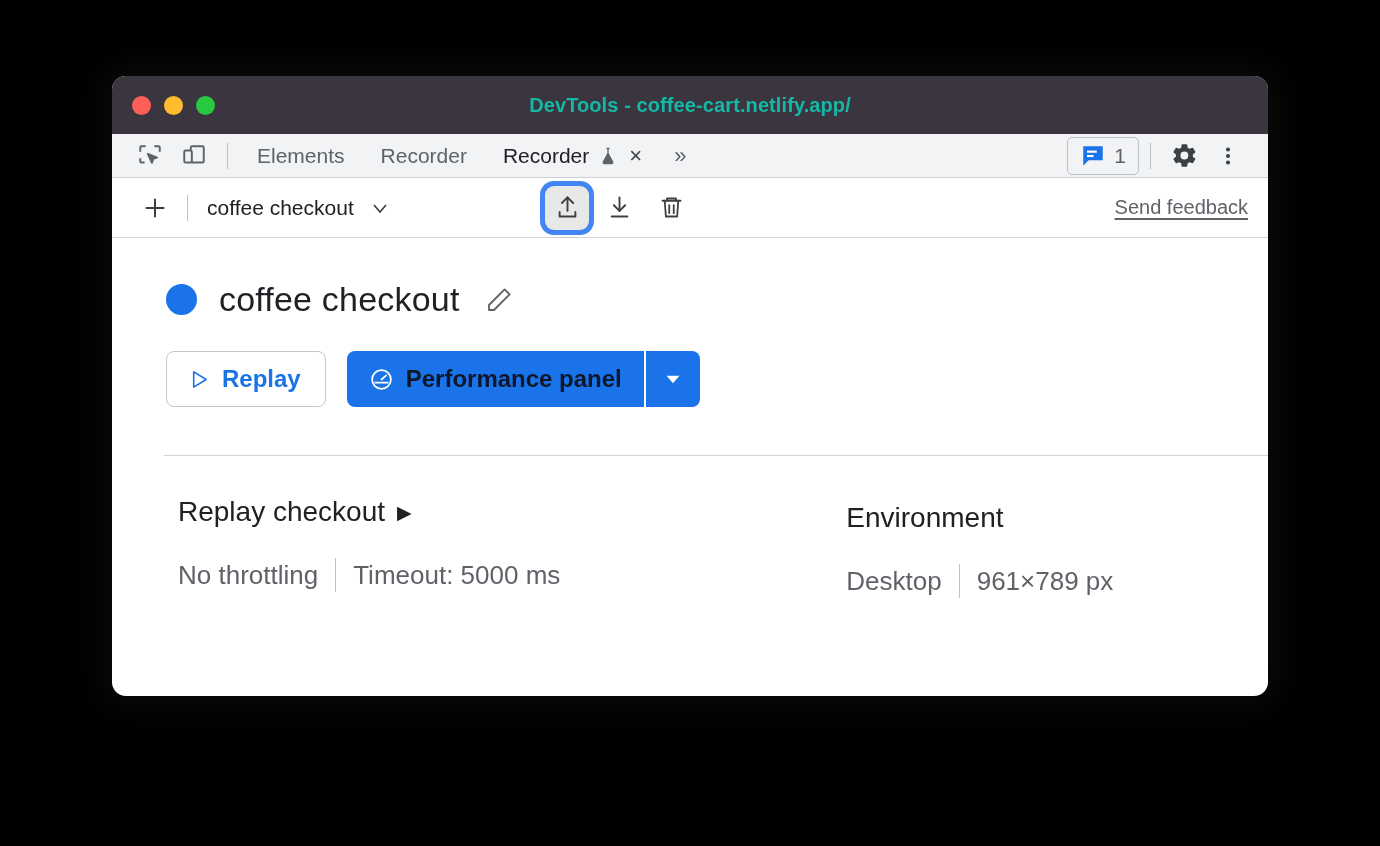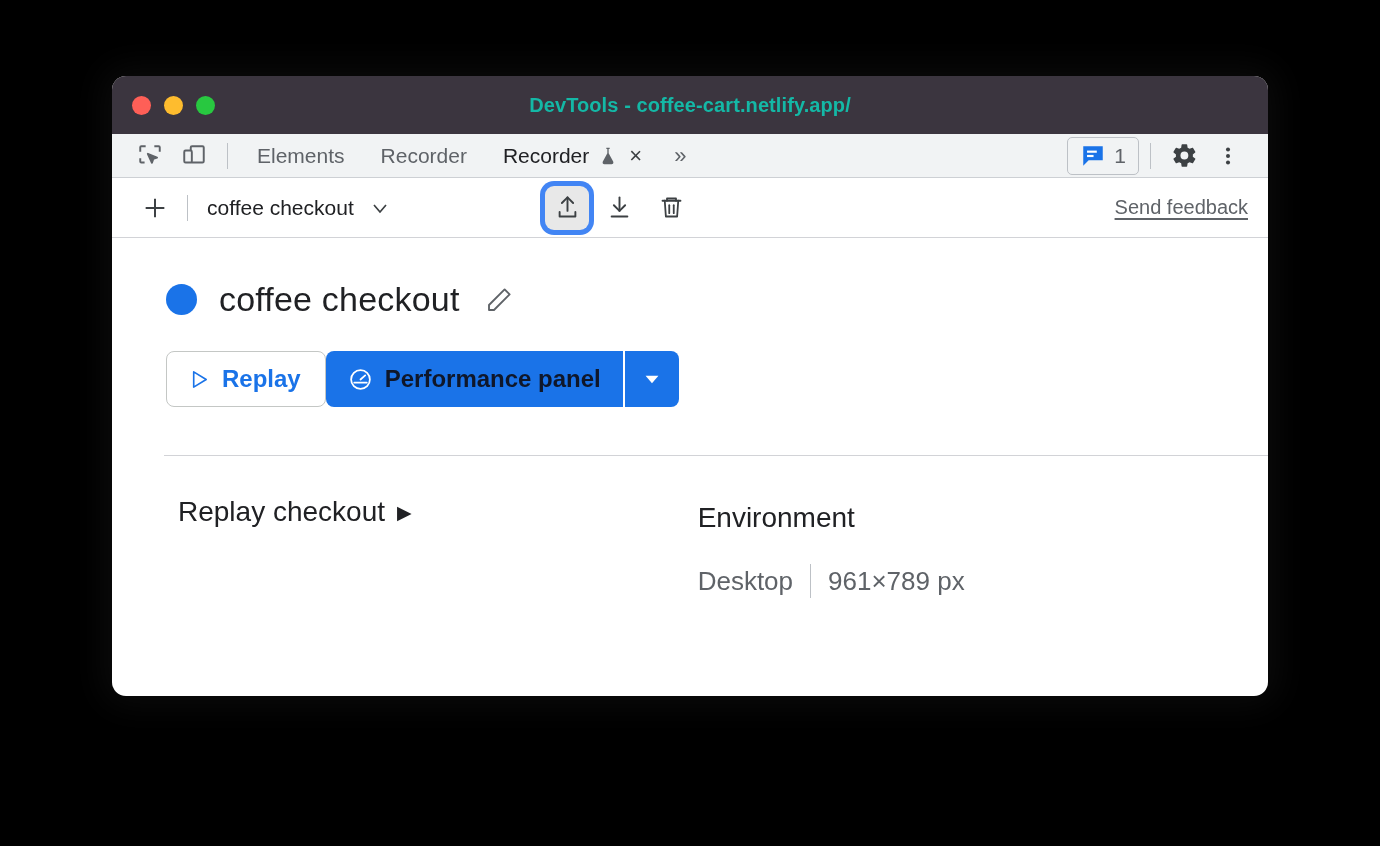--- a/index.html
+++ b/index.html
@@ -188,20 +188,21 @@
   .rec-title {
     font-size: 34px;
     color: #202124;
     letter-spacing: 0.2px;
   }
   .pencil { color: #5f6368; display: flex; align-items: center; margin-left: 2px; }
 
   .btn-row {
     display: flex;
     align-items: center;
+    gap: 21px;
     margin-top: 32px;
     margin-left: 2px;
   }
   .btn-replay {
     display: flex; align-items: center; gap: 12px;
     height: 56px;
     padding: 0 24px 0 20px;
     border: 1px solid #c4c7c5;
     border-radius: 8px;
     background: #ffffff;
@@ -431,20 +432,25 @@
 
         <div class="hr"></div>
       </div>
 
       <div class="settings">
         <div class="settings-col">
           <div class="settings-head">
             <span>Replay checkout</span>
             <span class="tri">▶</span>
           </div>
+          <div class="settings-values">
+            <span>No throttling</span>
+            <span class="sep"></span>
+            <span>Timeout: 5000 ms</span>
+          </div>
         </div>
 
         <div class="settings-col env">
           <div class="settings-head">
             <span>Environment</span>
           </div>
           <div class="settings-values">
             <span>Desktop</span>
             <span class="sep"></span>
             <span>961×789 px</span>

